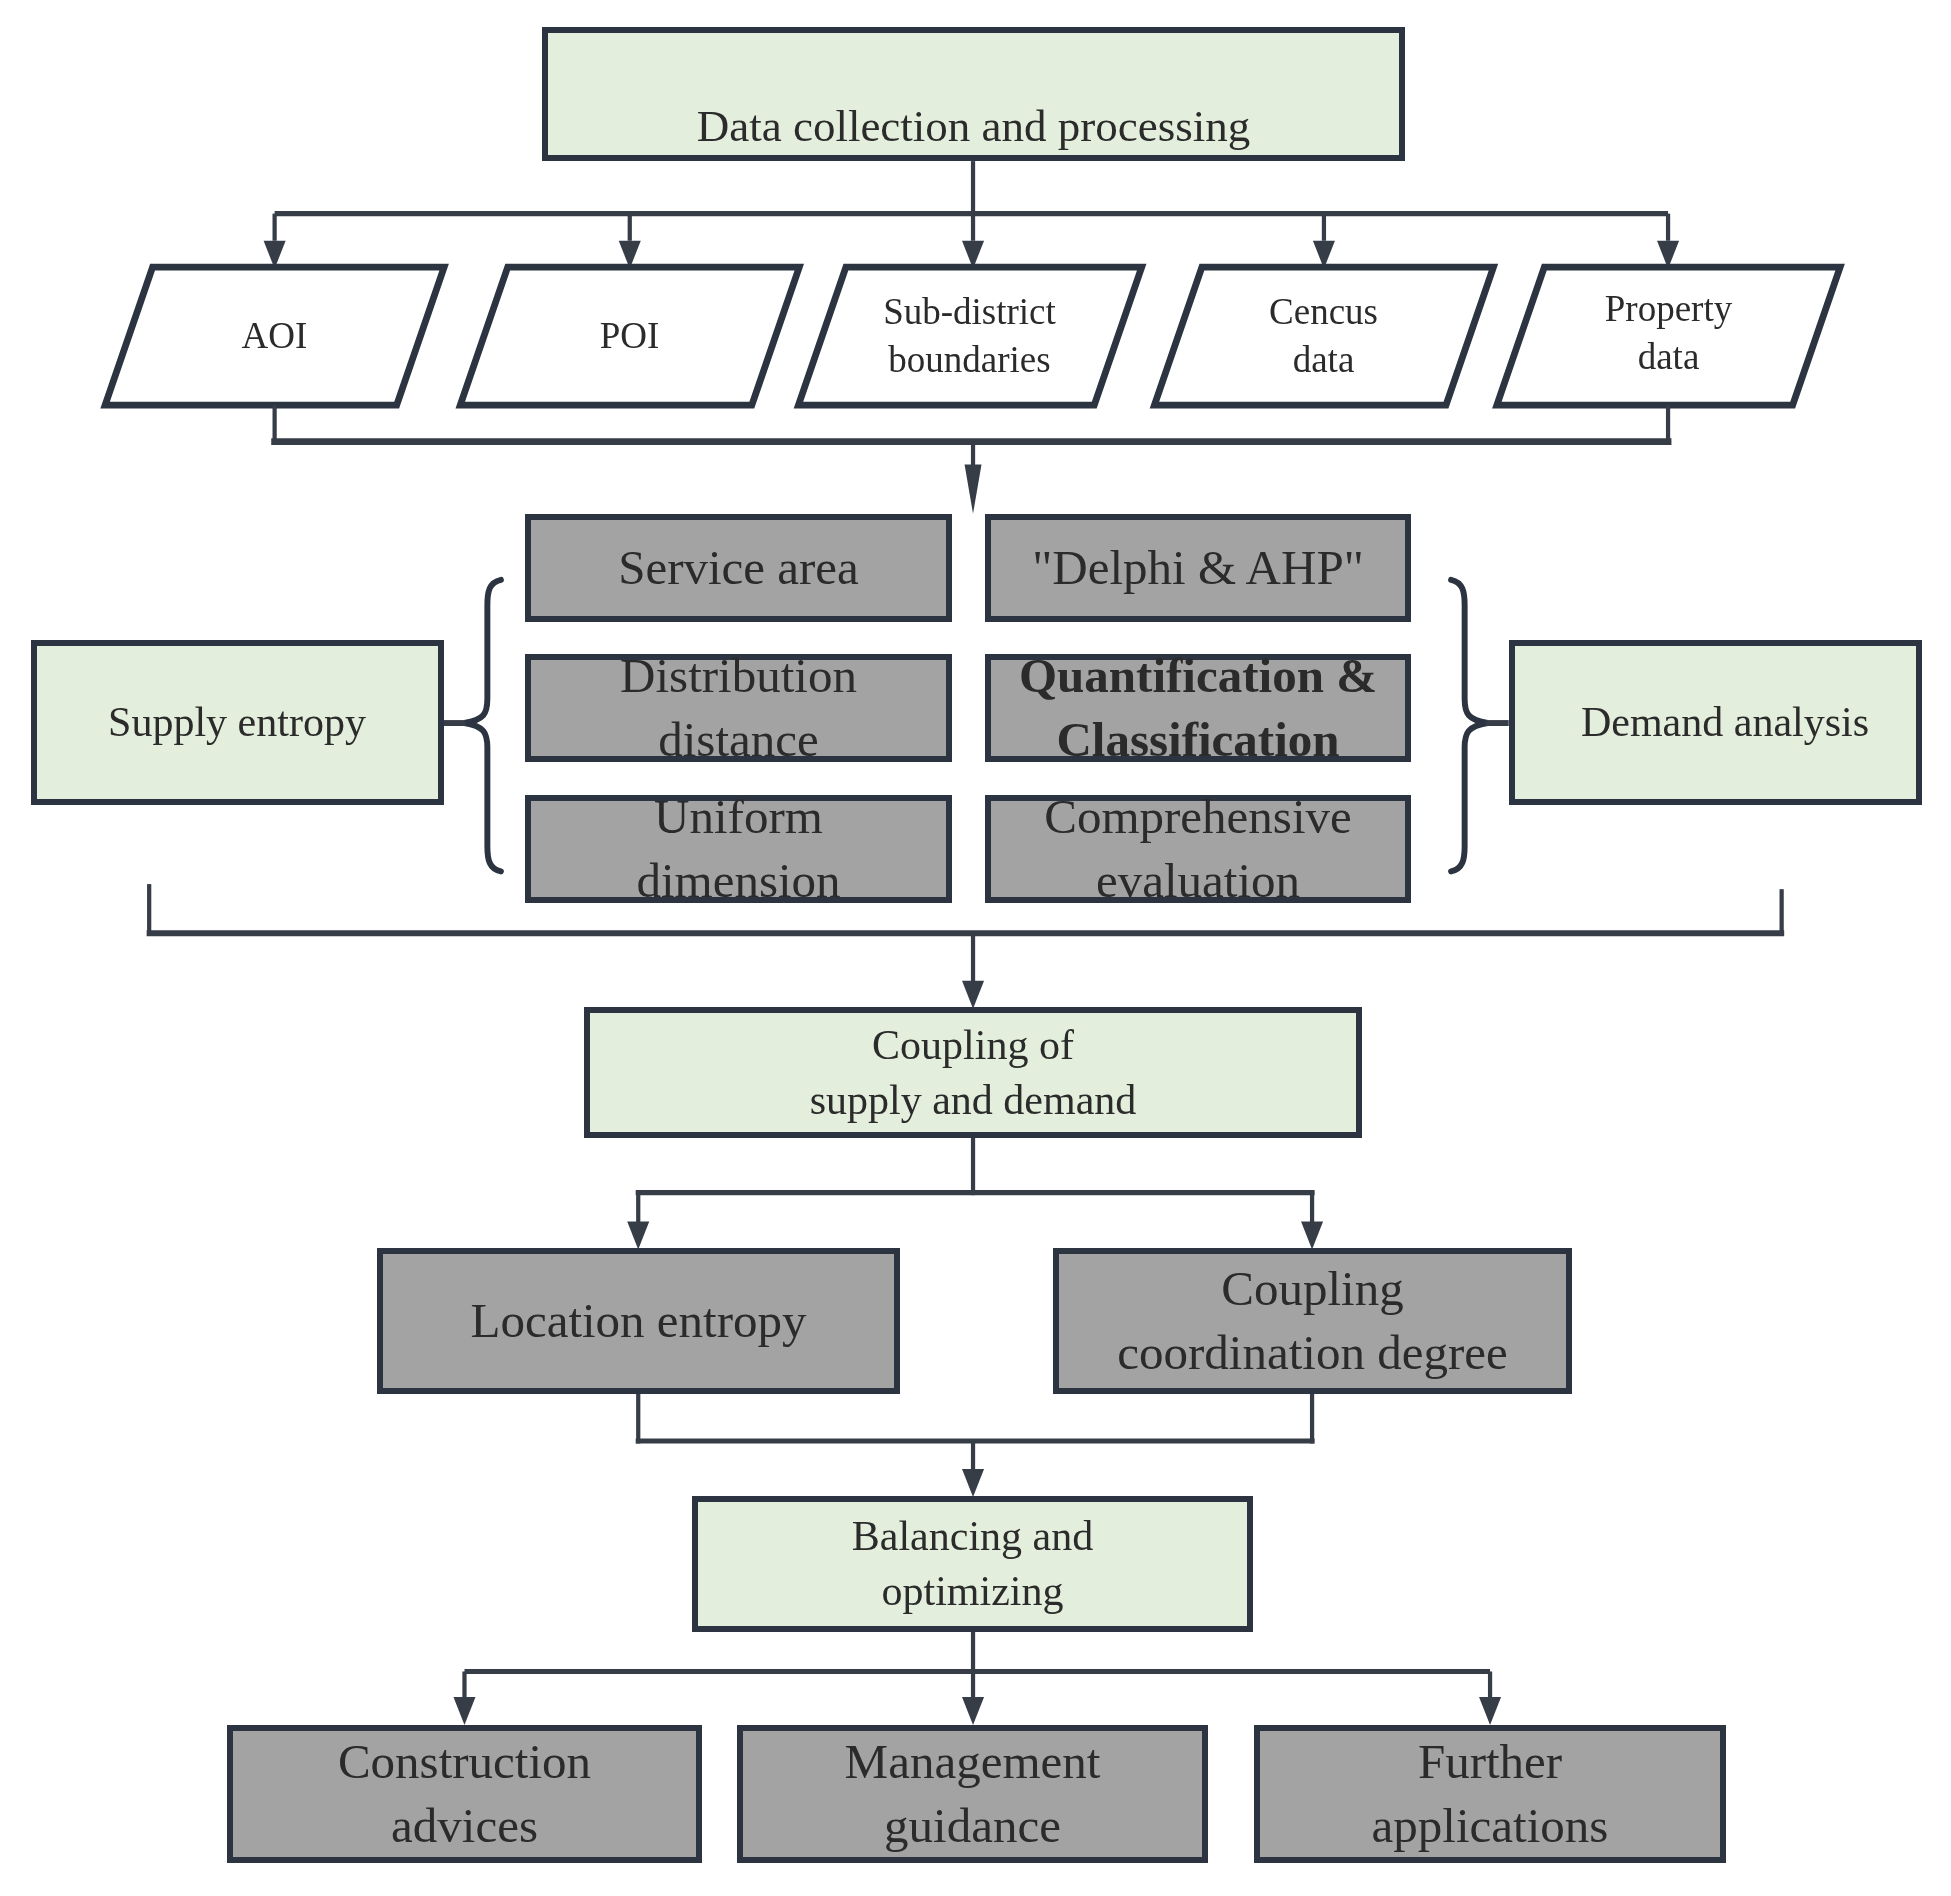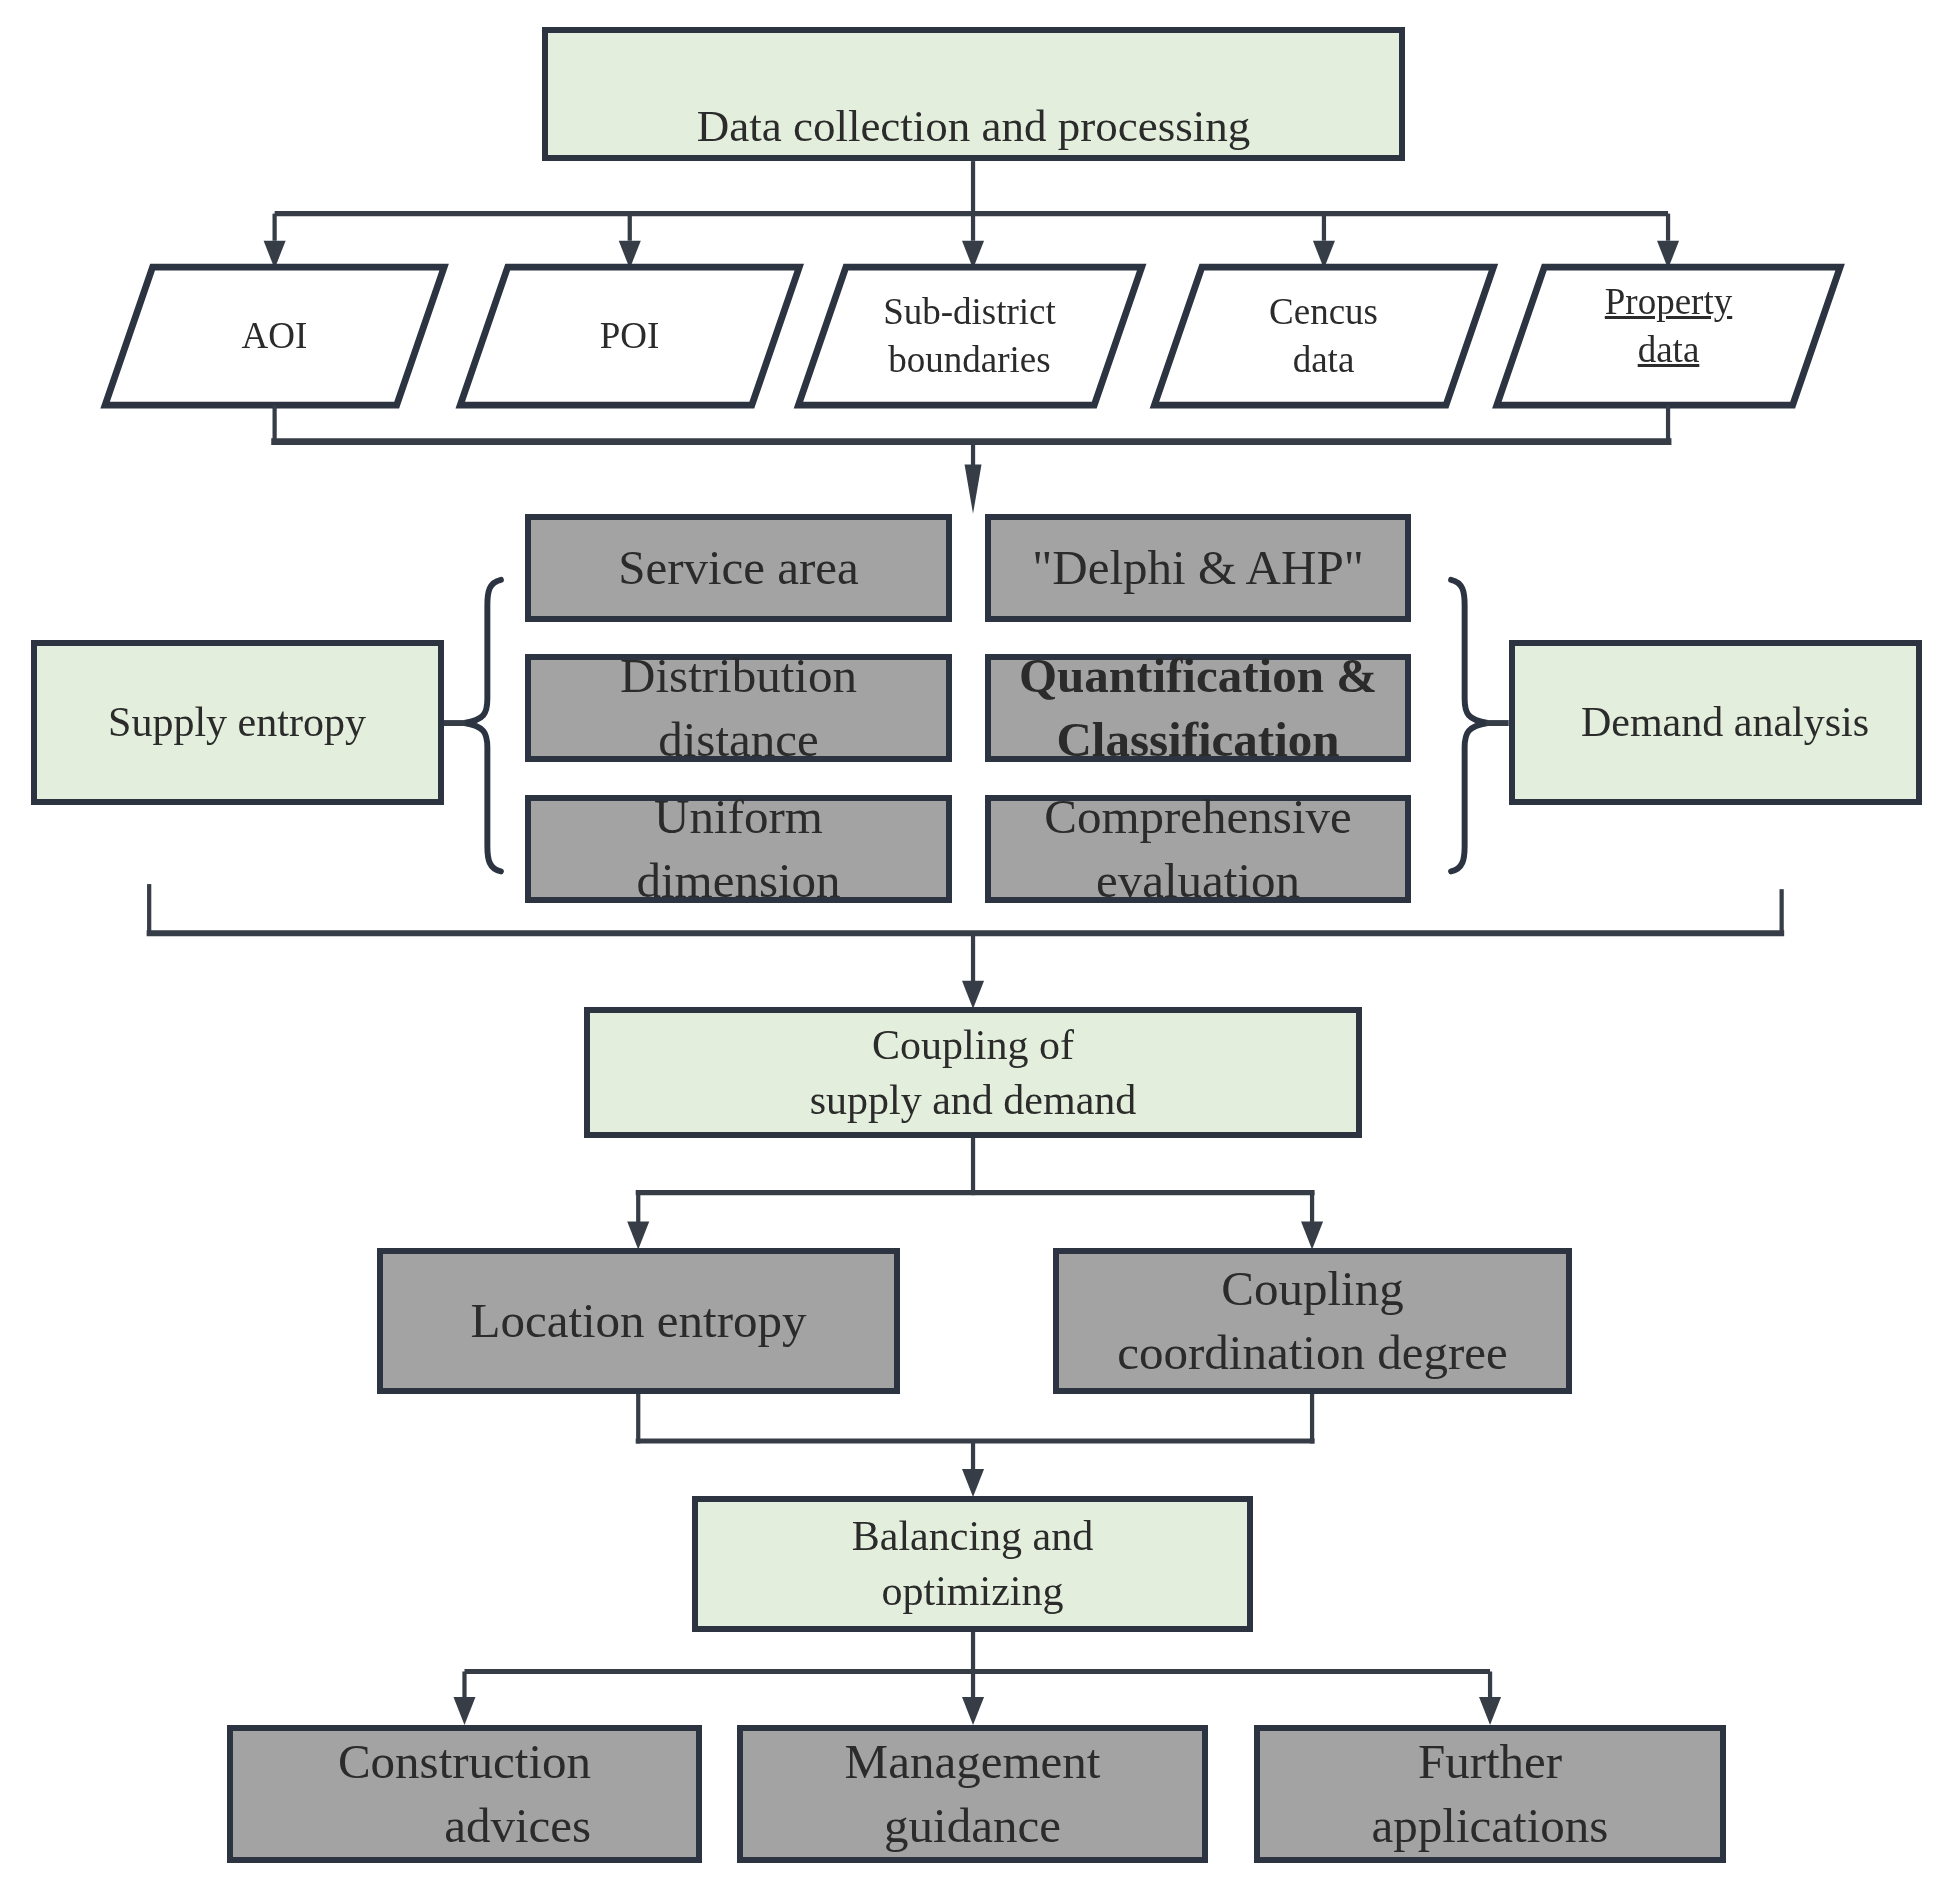--- a/index.html
+++ b/index.html
@@ -95,21 +95,21 @@
   <div class="box green f53" style="left:542px;top:27px;width:863px;height:134px;align-items:flex-end;">
     <span>Data collection and processing</span>
   </div>
 
   <div class="pg-label" style="left:105px;top:267px;width:339px;height:138px;">AOI</div>
   <div class="pg-label" style="left:460px;top:267px;width:339px;height:138px;">POI</div>
   <div class="pg-label" style="left:798px;top:267px;width:343px;height:138px;">Sub-district
 boundaries</div>
   <div class="pg-label" style="left:1154px;top:267px;width:339px;height:138px;">Cencus
 data</div>
-  <div class="pg-label" style="left:1497px;top:257px;width:343px;height:138px;text-decoration:underline;">Property
+  <div class="pg-label" style="left:1497px;top:264px;width:343px;height:138px;">Property
 data</div>
 
   <div class="box green f50" style="left:30.5px;top:640px;width:413px;height:165px;">
     <span>Supply entropy</span>
   </div>
   <div class="box green f50" style="left:1509px;top:640px;width:413px;height:165px;padding-left:19px;">
     <span>Demand analysis</span>
   </div>
 
   <div class="box" style="left:525px;top:514px;width:427px;height:108px;">
@@ -147,21 +147,21 @@
   <div class="box" style="left:1053px;top:1248px;width:519px;height:146px;">
     <span>Coupling
 coordination degree</span>
   </div>
 
   <div class="box green f50" style="left:692px;top:1496px;width:561px;height:136px;">
     <span>Balancing and
 optimizing</span>
   </div>
 
-  <div class="box" style="left:227px;top:1725px;width:475px;height:138px;text-align:right;">
+  <div class="box" style="left:227px;top:1725px;width:475px;height:138px;">
     <span>Construction
 advices</span>
   </div>
   <div class="box" style="left:737px;top:1725px;width:471px;height:138px;">
     <span>Management
 guidance</span>
   </div>
   <div class="box" style="left:1254px;top:1725px;width:472px;height:138px;">
     <span>Further
 applications</span>

